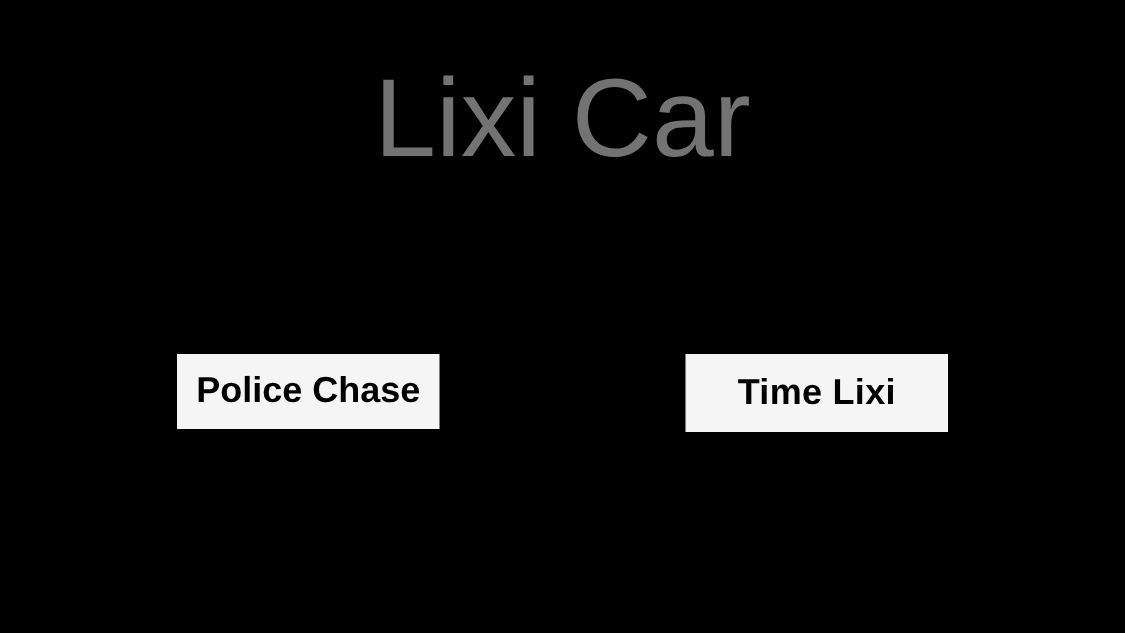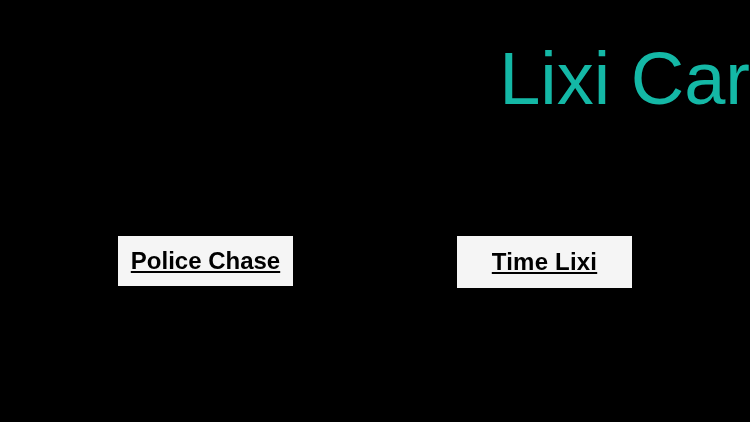--- a/index.html
+++ b/index.html
@@ -23,22 +23,22 @@
     overflow: hidden;
     -webkit-font-smoothing: antialiased;
   }
 
   
   #game-title {
     position: absolute;
     left: 0;
     top: 0;
     width: 750px;
-    text-align: right;
-    color: #14b8a6;
+    text-align: center;
+    color: #737373;
     font-family: "Liberation Sans", sans-serif;
     font-size: 74px;
     font-weight: 300;
     line-height: 1;
     letter-spacing: 0px;
     white-space: pre;
     
     padding-top: 42px;
     box-sizing: border-box;
     user-select: none;
@@ -57,21 +57,20 @@
     font-weight: bold;
     font-size: 24px;
     line-height: 50px;
     text-align: center;
     white-space: pre;
     cursor: pointer;
     padding: 0;
     box-sizing: border-box;
     overflow: hidden;
     user-select: none;
-    text-decoration: underline;
   }
 
   #btn-police-chase {
     left: 118px;
     width: 175px;
   }
 
   #btn-time-chase {
     left: 457px;
     width: 175px;

